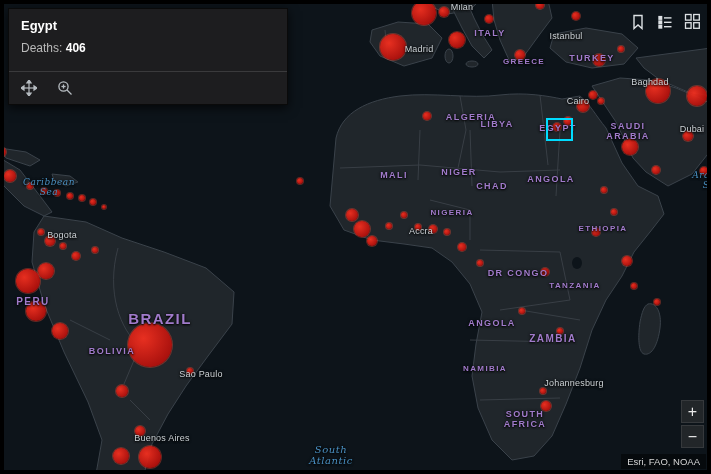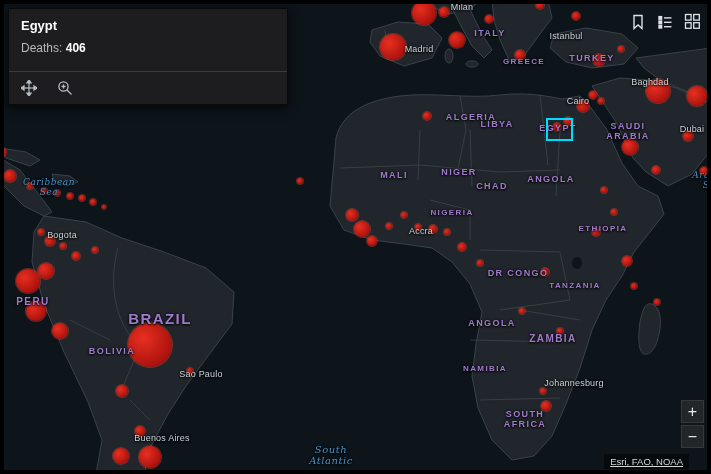--- a/index.html
+++ b/index.html
@@ -42,22 +42,22 @@
   
   .top-tools{position:absolute;top:13px;right:10px;display:flex;gap:11px;z-index:40;}
   .top-tools button{background:none;border:none;padding:0;cursor:pointer;line-height:0;}
 
   
   .zoom-ctl{position:absolute;right:7px;bottom:26px;display:flex;flex-direction:column;gap:2px;z-index:40;}
   .zoom-btn{width:23px;height:23px;background:#222629;border:1px solid #36393c;color:#e9e9e9;
             font-size:16px;line-height:21px;text-align:center;cursor:pointer;padding:0;
             font-family:"Liberation Sans",sans-serif;}
 
-  .attribution{position:absolute;right:22px;bottom:5px;background:rgba(0,0,0,.5);color:#d6d6d6;
-               font-size:9.5px;padding:2px 6px;z-index:40;text-decoration:underline;}
+  .attribution{position:absolute;right:5px;bottom:5px;background:rgba(0,0,0,.5);color:#d6d6d6;
+               font-size:9.5px;padding:2px 6px;z-index:40;}
 </style>
 </head>
 <body>
 
 <div class="stage">
   <div class="map">
 
     <svg class="land-svg" width="711" height="474" viewBox="0 0 711 474">
       <g fill="#20262b" stroke="#3a424a" stroke-width="1">
         <path d="M336,138 C342,112 368,100 400,96 C432,92 470,99 500,95 C525,92 548,96 562,99 L580,96 C590,104 596,116 606,128 L622,163 L638,186 L658,196 L664,214 L650,232 L634,252 L622,276 L606,300 L592,330 L580,368 L566,404 L552,436 L534,456 L512,460 L492,440 L478,408 L472,376 L476,344 L482,312 L470,284 L452,262 L432,248 L404,244 L372,240 L344,230 L330,206 L333,172 Z"></path>

